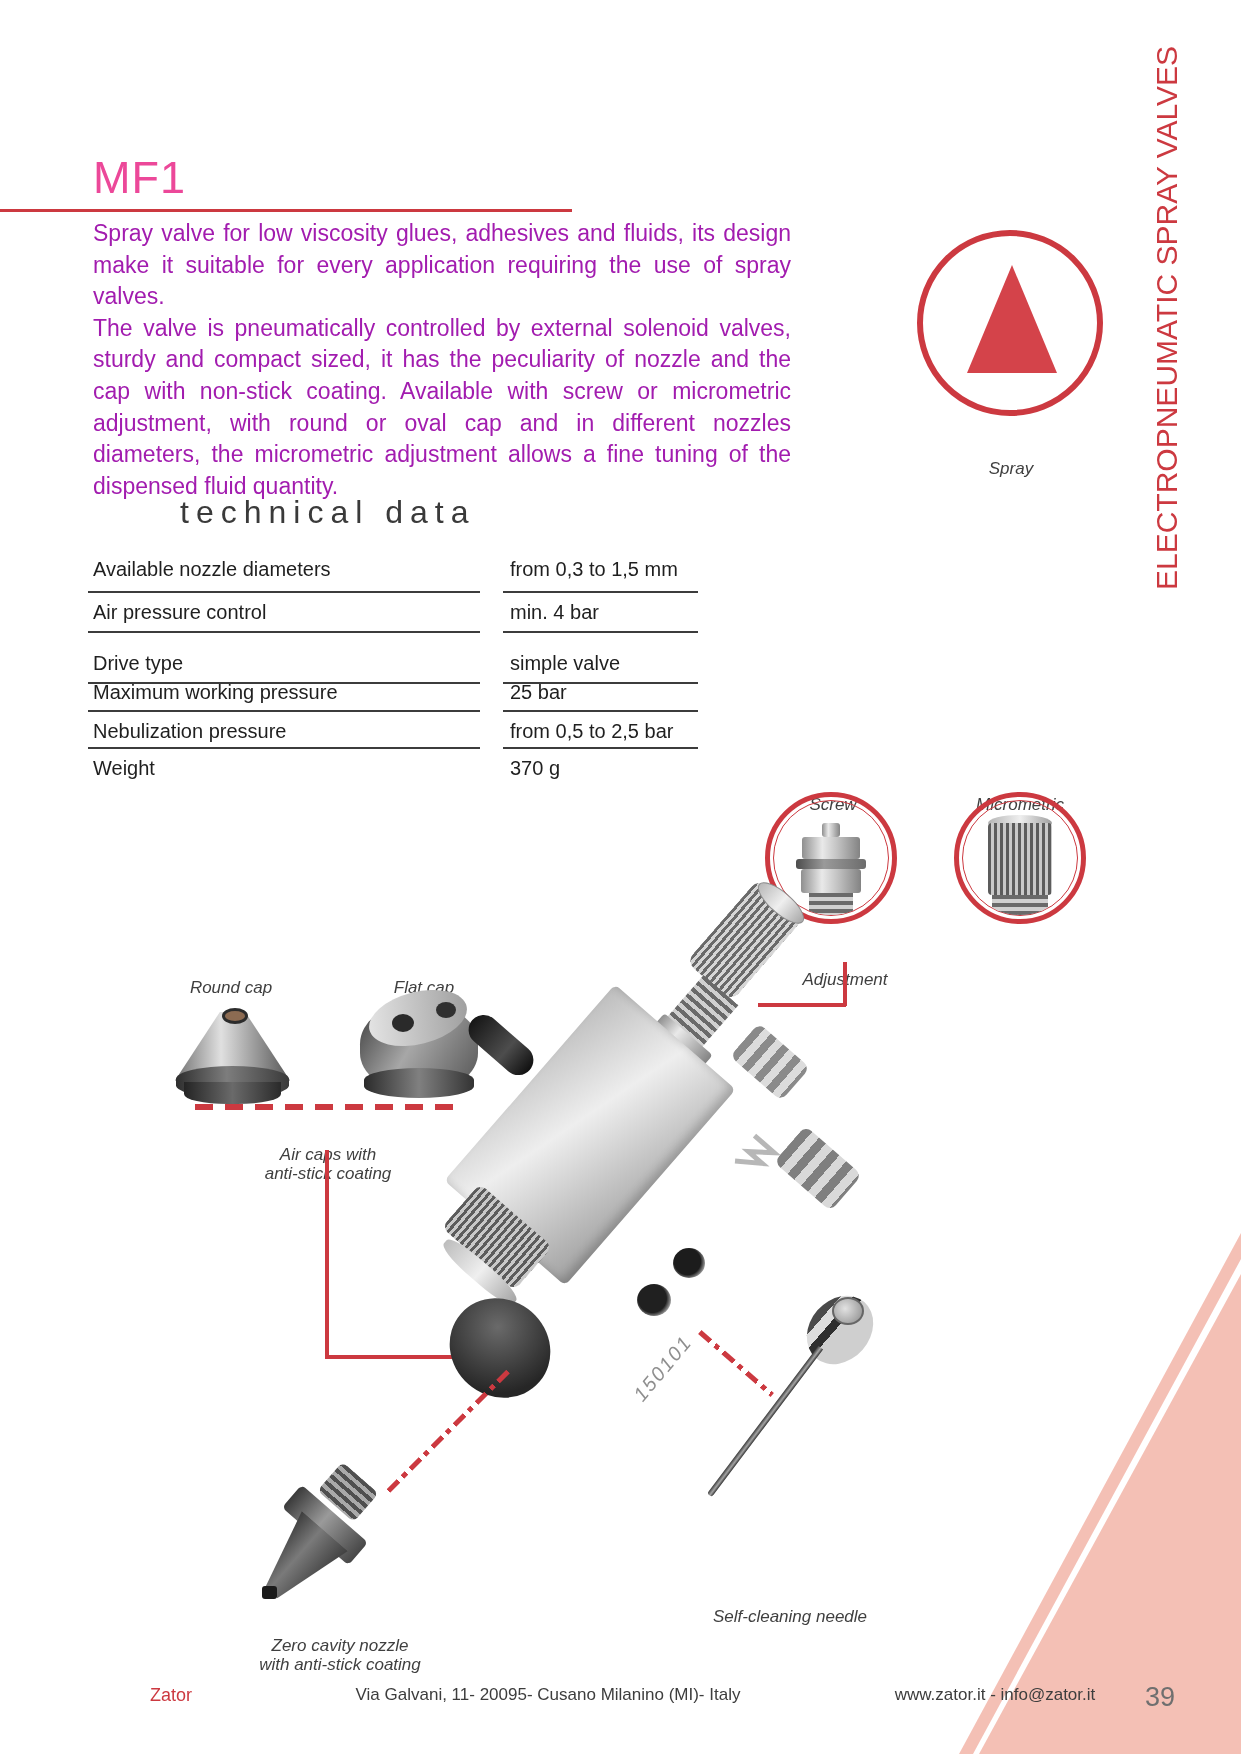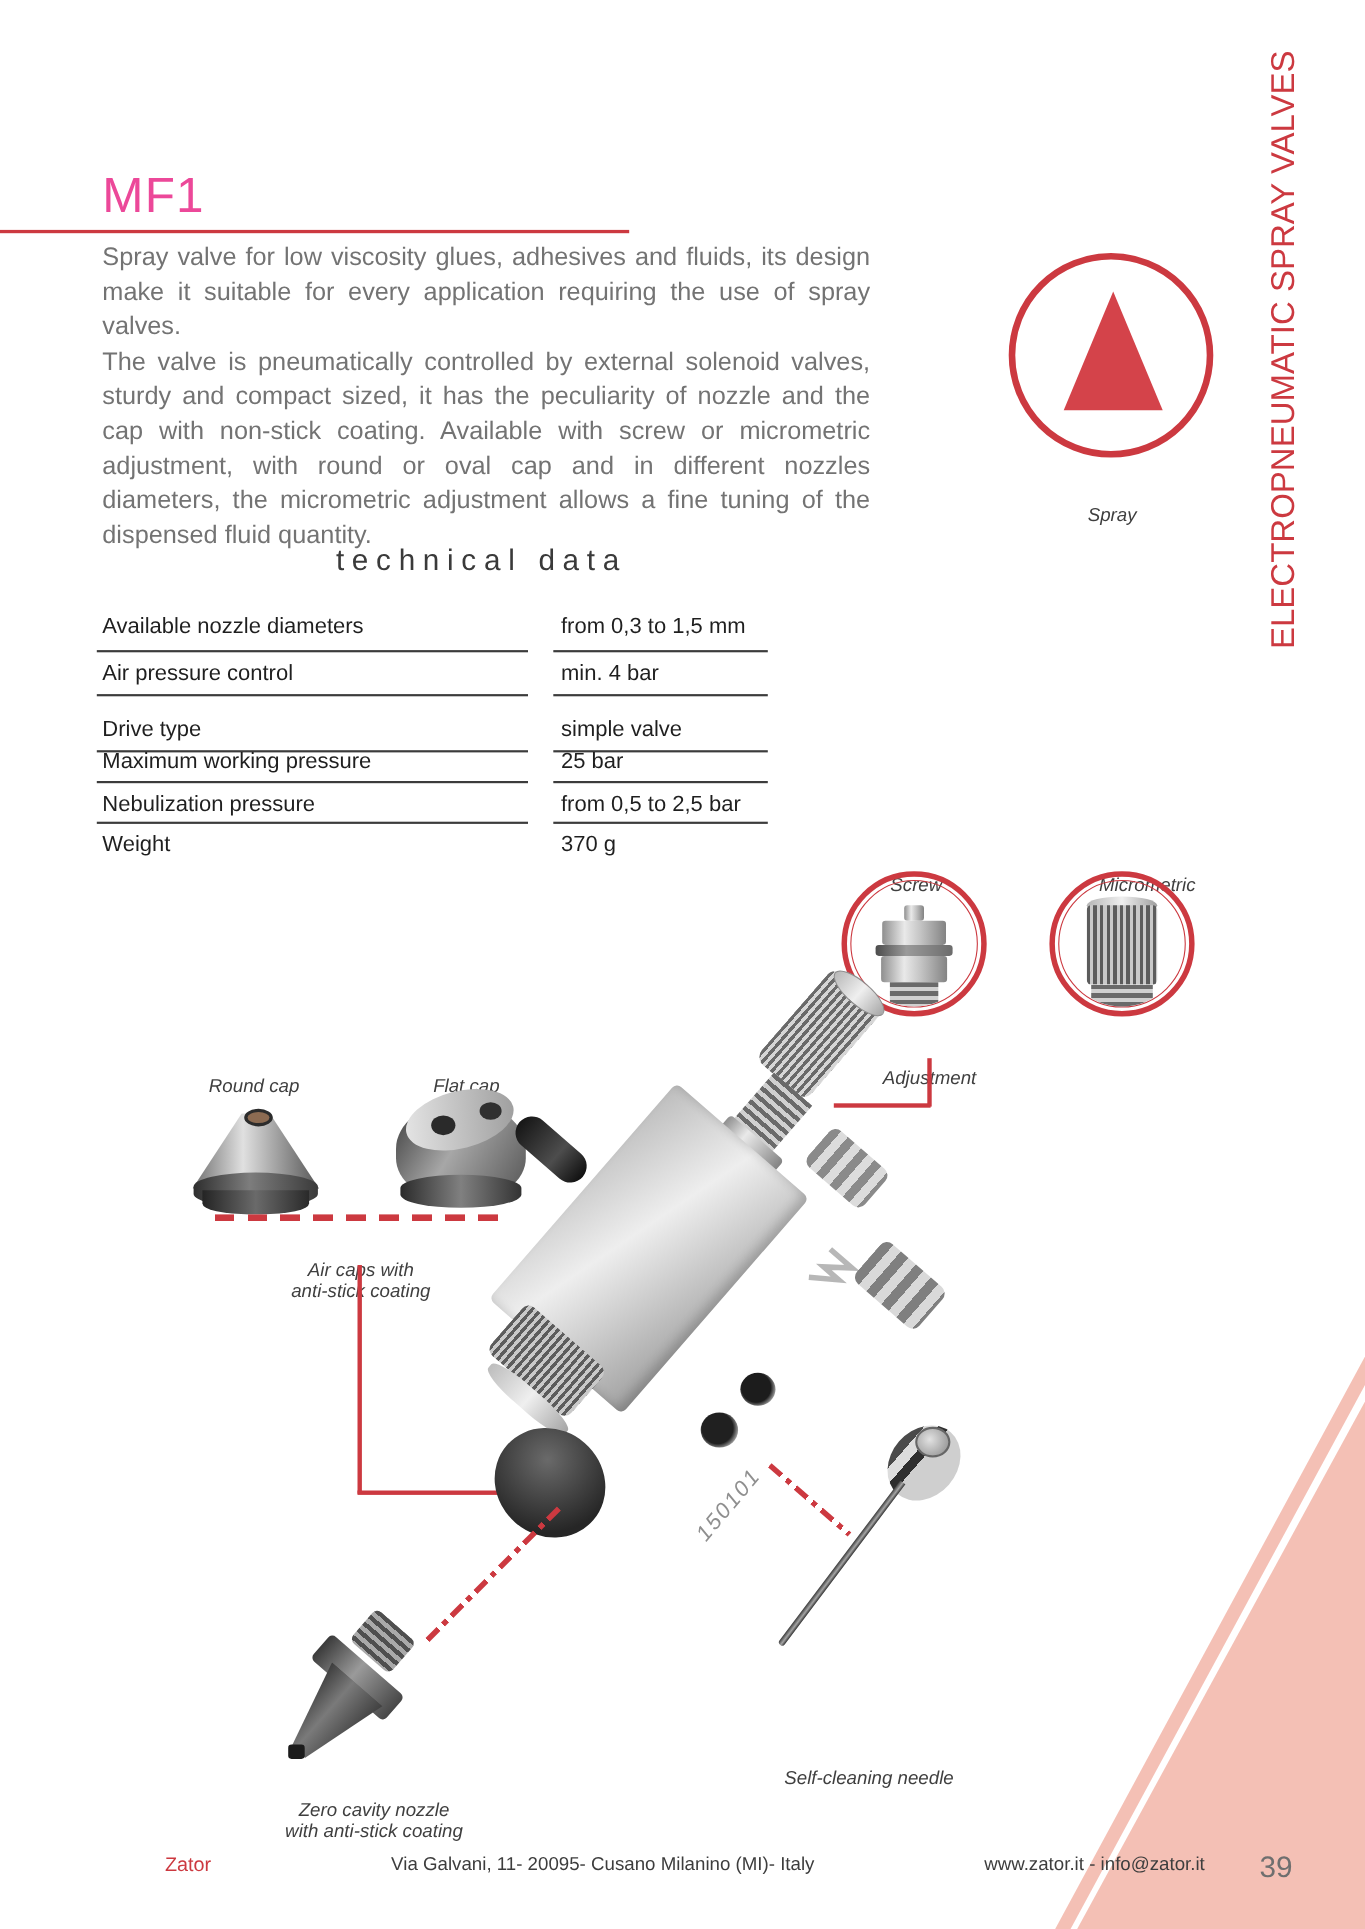--- a/index.html
+++ b/index.html
@@ -3,47 +3,47 @@
 <meta charset="utf-8">
 <style>
   html,body{margin:0;padding:0;background:#ffffff;}
   #page{position:relative;width:1241px;height:1754px;background:#ffffff;overflow:hidden;
         font-family:"Liberation Sans",sans-serif;color:#454545;}
   .abs{position:absolute;}
   
   #title{left:93px;top:152px;font-size:45px;color:#ec4899;letter-spacing:1px;}
   #title-rule{left:0;top:209px;width:572px;height:3px;background:#cc3940;}
   
-  #intro{left:93px;top:218px;width:698px;font-size:23px;line-height:31.6px;color:#737373;text-align:justify;}
+  #intro{left:93px;top:218px;width:698px;font-size:23px;line-height:31.6px;color:#a21caf;text-align:justify;}
   #intro p{margin:0;}
   
   #spray-circle{left:917px;top:230px;width:174px;height:174px;border:6px solid #cc3940;border-radius:50%;}
   #spray-triangle{left:967px;top:265px;width:0;height:0;border-left:45px solid transparent;
                   border-right:45px solid transparent;border-bottom:108px solid #d4434a;}
   #spray-label{left:951px;top:430px;width:120px;}
   .fig-label{font-style:italic;font-size:17px;color:#3f3f3f;text-align:center;margin-top:29px;}
   
   #side-text{left:918px;top:322px;width:500px;height:36px;transform:rotate(-90deg);
              font-size:30px;color:#cc3940;text-align:center;white-space:nowrap;}
   
-  #tech-heading{left:180px;top:494px;width:390px;text-align:right;font-size:27px;
+  #tech-heading{left:180px;top:494px;width:390px;text-align:left;font-size:32px;
                 letter-spacing:7px;color:#3a3a3a;}
   #spec-table{left:88px;top:550px;width:610px;height:245px;}
   .spec-row{position:absolute;left:0;width:610px;}
   .spec-label{position:absolute;left:5px;top:8px;font-size:20px;font-weight:500;color:#1f1f1f;}
   .spec-value{position:absolute;left:422px;top:8px;font-size:20px;font-weight:500;color:#1f1f1f;}
   .rule-l{position:absolute;left:0;bottom:0;width:392px;height:2px;background:#3c3c3c;}
   .rule-r{position:absolute;left:415px;bottom:0;width:195px;height:2px;background:#3c3c3c;}
   
   .red-circle{border:5px solid #cc3940;border-radius:50%;box-sizing:border-box;}
   .red-circle .inner-ring{position:absolute;inset:3px;border:1.5px solid #cc3940;border-radius:50%;overflow:hidden;}
   #screw-circle{left:765px;top:792px;width:132px;height:132px;}
   #micro-circle{left:954px;top:792px;width:132px;height:132px;}
   #screw-label{left:763px;top:766px;width:140px;}
-  #micro-label{left:963px;top:766px;width:160px;}
+  #micro-label{left:940px;top:766px;width:160px;}
   #adjust-label{left:775px;top:941px;width:140px;}
   
   .mini{position:absolute;left:50%;transform:translateX(-50%);}
   .metal{background:linear-gradient(90deg,#8f8f8f,#e9e9e9 35%,#c4c4c4 60%,#838383);}
   .metal-dark{background:linear-gradient(90deg,#4c4c4c,#9a9a9a 40%,#6c6c6c);}
   .knurl{background:repeating-linear-gradient(90deg,#5c5c5c 0 3px,#c9c9c9 3px 6px);}
   .threads{background:repeating-linear-gradient(180deg,#6a6a6a 0 4px,#d0d0d0 4px 8px);}
   
   .redline{background:#cc3940;}
   #adj-line-v{left:843px;top:962px;width:3.5px;height:44px;}

